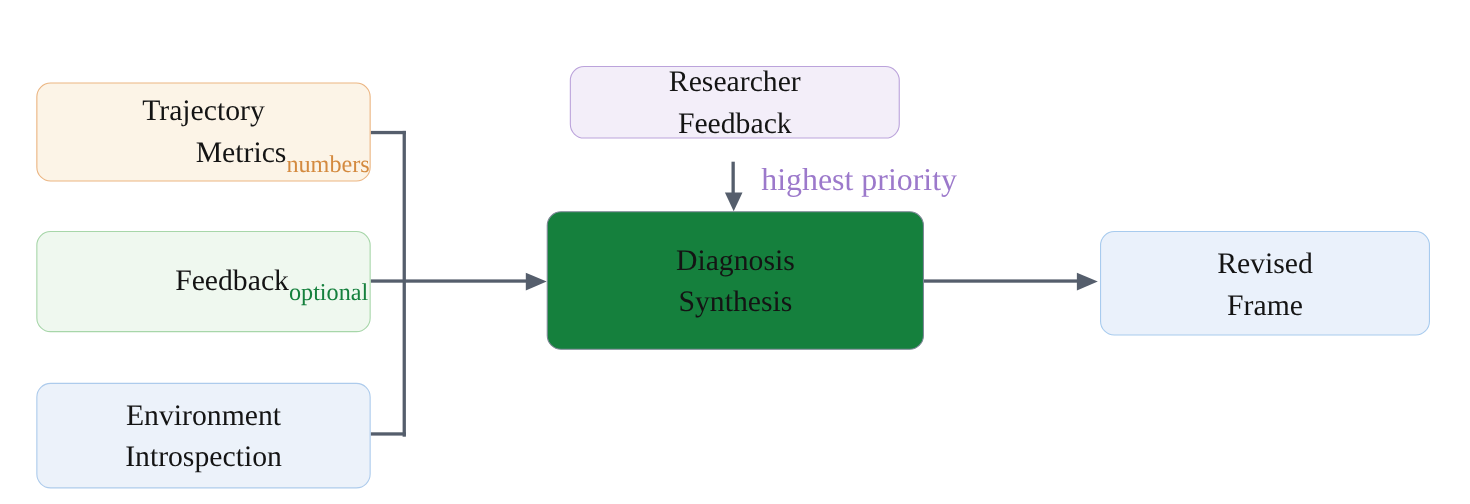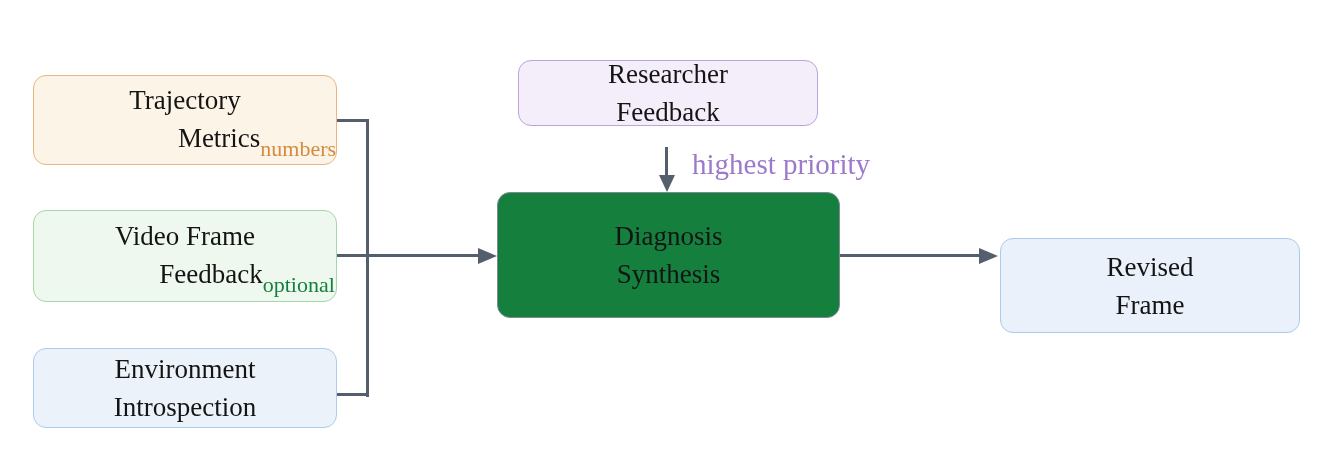--- a/index.html
+++ b/index.html
@@ -23,28 +23,28 @@
     font-size: 27px;
     line-height: 38px;
     color: #141414;
     text-align: center;
   }
   .node .line { white-space: nowrap; }
   .n-trajectory  { left: 33px;   top: 75px;  width: 304px; height: 90px;
                    background: #fcf4e7; border: 1.5px solid #ebb582; }
   .n-video       { left: 33px;   top: 210px; width: 304px; height: 92px;
                    background: #eff8ef; border: 1.5px solid #a7d6a9; }
-  .n-environment { left: 33px;   top: 348px; width: 304px; height: 80px;
+  .n-environment { left: 33px;   top: 348px; width: 304px; height: 96px;
                    background: #ecf2fa; border: 1.5px solid #adcbec; }
   .n-researcher  { left: 518px;  top: 60px;  width: 300px; height: 66px;
                    background: #f3eef9; border: 1.5px solid #bba3db; }
   .n-diagnosis   { left: 497px;  top: 192px; width: 343px; height: 126px;
                    background: #15803d; border: 1.5px solid #7e8897; }
   .n-revised     { left: 1000px; top: 210px; width: 300px; height: 95px;
-                   background: #eaf1fb; border: 1.5px solid #a8cbee; margin-top: 28px; }
+                   background: #eaf1fb; border: 1.5px solid #a8cbee; }
   
   .n-trajectory .l2 { transform: translateX(72px); }
   .n-video      .l2 { transform: translateX(62px); }
   .sub {
     font-size: 22px;
     position: relative;
     top: 9px;
   }
   .sub-orange { color: #d48a3f; }
   .sub-green  { color: #15803d; }
@@ -95,21 +95,20 @@
   <div class="arrow-right a-out"></div>
 
   <div class="edge-label lbl-highest">highest priority</div>
 
   <div class="node n-trajectory">
     <div class="line">Trajectory</div>
     <div class="line l2"><span>Metrics</span><span class="sub sub-orange">numbers</span></div>
   </div>
 
   <div class="node n-video">
-    <div class="line">Video Frame</div>
     <div class="line l2"><span>Feedback</span><span class="sub sub-green">optional</span></div>
   </div>
 
   <div class="node n-environment">
     <div class="line">Environment</div>
     <div class="line">Introspection</div>
   </div>
 
   <div class="node n-researcher">
     <div class="line">Researcher</div>

